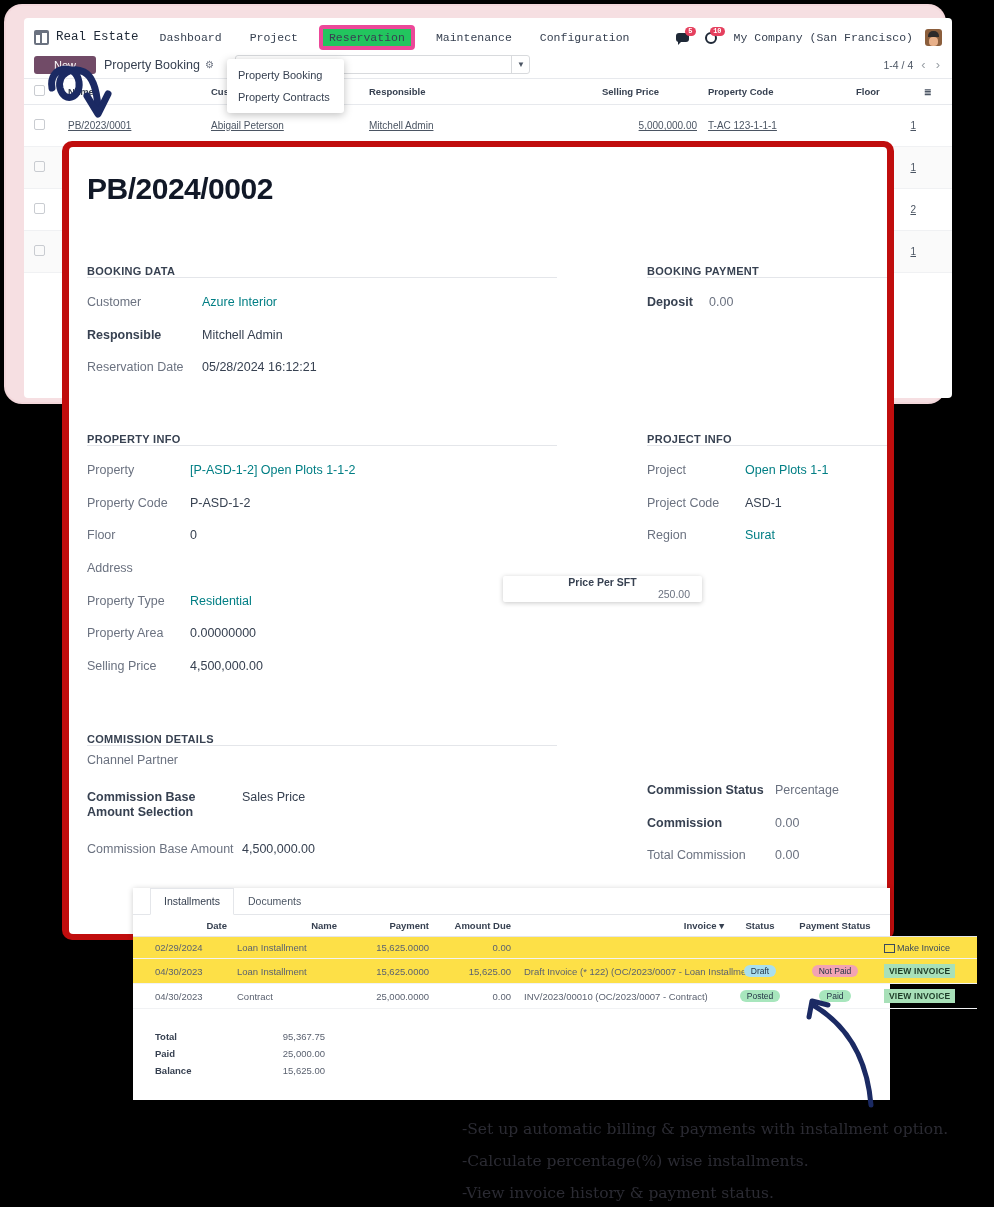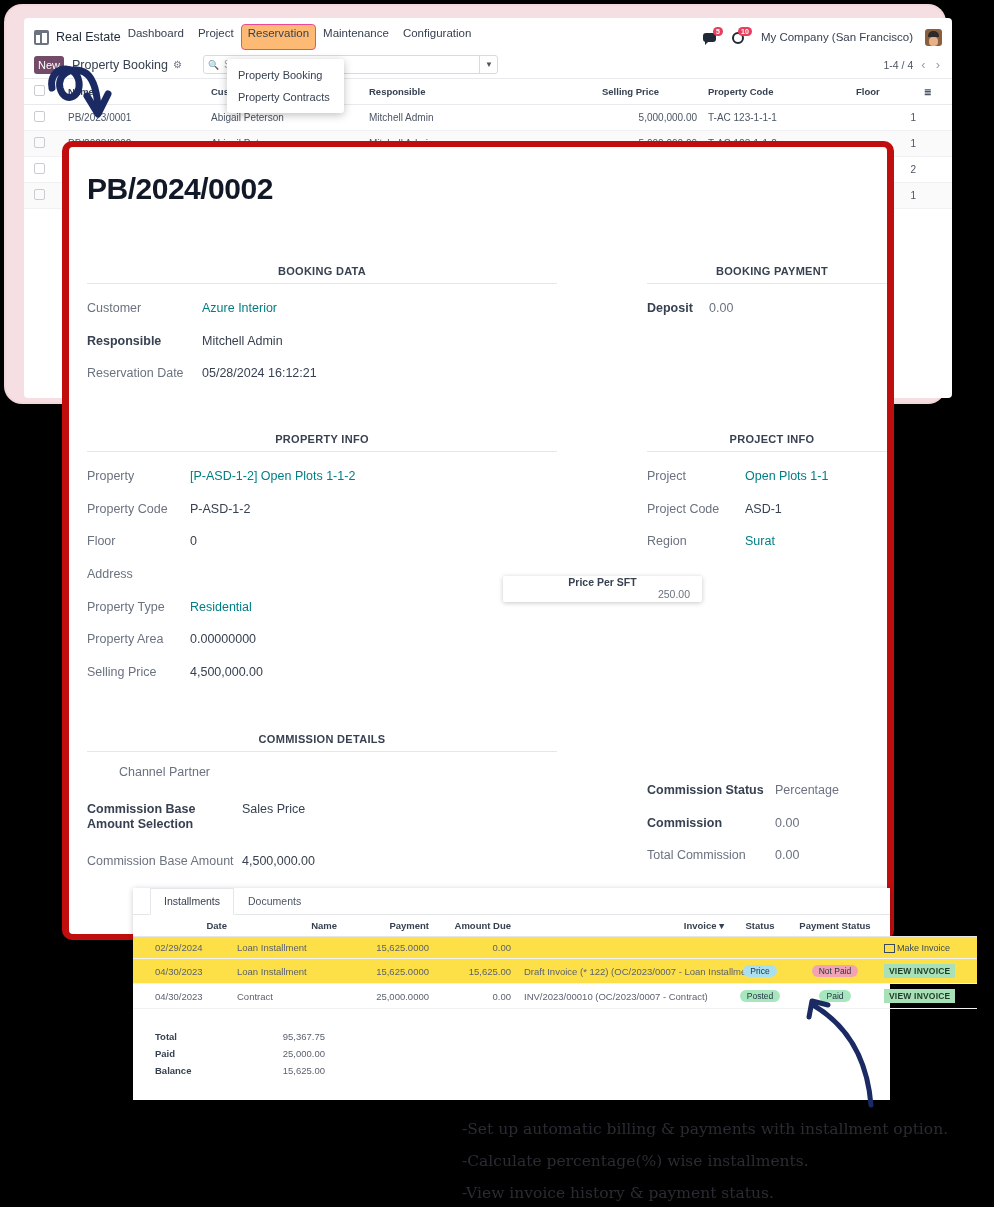--- a/index.html
+++ b/index.html
@@ -14,79 +14,79 @@
     position:absolute;left:6px;top:6px;width:938px;height:396px;
     background:#f6dfe2;border-radius:16px;
     box-shadow:0 0 0 2px #f3d7db;
   }
   #list-card{
     position:absolute;left:18px;top:12px;width:928px;height:380px;
     background:#ffffff;border-radius:4px;overflow:hidden;
   }
 
   
-  .o-navbar{height:26px;display:flex;padding:6px 10px 0 10px;font-size:11.5px;color:#374151;}
+  .o-navbar{height:26px;display:flex;align-items:center;gap:14px;padding:6px 10px 0 10px;font-size:11.5px;color:#374151;font-family:Liberation Mono, monospace;}
   .o-brand{display:flex;align-items:center;gap:7px;font-size:12.5px;color:#1f2937;}
   .o-brand-ico{width:15px;height:15px;background:#6b7280;border-radius:2px;position:relative;display:inline-block;}
   .o-brand-ico:before{content:"";position:absolute;left:2px;top:5px;width:4px;height:8px;background:#fff;}
   .o-brand-ico:after{content:"";position:absolute;left:8px;top:3px;width:5px;height:10px;background:#fff;}
   .o-menu{padding:3px 7px;border-radius:4px;cursor:default;white-space:nowrap;}
-  .o-menu.active{background:#fdba74;border:1px solid #ec4899;padding:2px 6px;}
+  .o-menu.active{background:#22c55e;border:4px solid #ec4899;padding:2px 6px;}
   .o-right{margin-left:auto;display:flex;align-items:center;gap:12px;font-size:11.5px;color:#374151;}
   .badge-ico{position:relative;display:inline-block;width:17px;height:15px;}
   .bub{position:absolute;left:0;top:3px;width:13px;height:9px;background:#1f2937;border-radius:3px;}
   .bub:after{content:"";position:absolute;left:2px;top:8px;border-left:4px solid #1f2937;border-bottom:4px solid transparent;}
   .clk{position:absolute;left:0;top:2px;width:12px;height:12px;border:2px solid #1f2937;border-radius:50%;box-sizing:border-box;}
   .cnt{position:absolute;right:-3px;top:-3px;background:#e5405e;color:#fff;border-radius:8px;font-size:7px;line-height:9px;padding:0 3px;font-weight:bold;}
   .avatar{width:17px;height:17px;border-radius:3px;background:#8b5e3c;position:relative;overflow:hidden;}
   .avatar:before{content:"";position:absolute;left:3px;top:2px;width:11px;height:6px;background:#2d2a2a;border-radius:5px 5px 0 0;}
   .avatar:after{content:"";position:absolute;left:4px;top:8px;width:9px;height:9px;background:#e8b089;border-radius:4px;}
 
   
   .o-cp{display:flex;align-items:center;gap:8px;padding:5px 10px 4px 10px;}
-  .btn-new{background:#714b67;color:#fff;font-size:11px;padding:3px 4px;border-radius:3px;}
+  .btn-new{background:#714b67;color:#fff;font-size:11px;padding:3px 20px;border-radius:3px;}
   .cp-title{font-size:12.5px;color:#374151;display:flex;align-items:center;gap:5px;}
   .gear{font-size:10px;color:#6b7280;}
   .searchbox{width:285px;height:17px;border:1px solid #d8dadd;border-radius:3px;display:flex;align-items:center;
     padding:0 4px;font-size:10px;color:#9aa0a6;gap:5px;margin-left:13px;background:#fff;}
   .searchbox .mag{font-size:9px;color:#4b5563;}
   .srch-caret{margin-left:auto;border-left:1px solid #d8dadd;height:100%;display:flex;align-items:center;padding-left:5px;color:#4b5563;font-size:8px;}
   .pager{margin-left:auto;display:flex;align-items:center;gap:6px;font-size:10.5px;color:#4b5563;}
   .pg-arrow{color:#9aa0a6;font-size:13px;padding:0 2px;}
 
   
   #res-dropdown{
     position:absolute;left:203px;top:41px;width:117px;background:#fff;
     box-shadow:0 2px 8px rgba(0,0,0,.25);border-radius:3px;padding:5px 0;z-index:30;
   }
   #res-dropdown div{font-size:11px;color:#374151;padding:5px 11px;}
 
   
   table.o-list{width:100%;border-collapse:collapse;font-size:10px;color:#4b5563;}
   table.o-list th{font-weight:bold;color:#374151;font-size:9.5px;text-align:left;padding:6px 4px;border-top:1px solid #e7e9ed;border-bottom:1px solid #e7e9ed;background:#fff;}
-  table.o-list td{padding:6px 4px;border-bottom:1px solid #f0f1f3;}
+  table.o-list td{padding:14px 4px;border-bottom:1px solid #f0f1f3;text-decoration:underline;}
   table.o-list tr:nth-child(even) td{background:#fafafa;}
   .cbx{width:9px;height:9px;border:1px solid #c9ccd1;border-radius:2px;display:inline-block;}
   .ta-r{text-align:right;}
   .col-adj{font-size:9px;color:#4b5563;}
 
   
   #detail-frame{
     position:absolute;left:62px;top:141px;width:832px;height:799px;
     background:#c00d0d;border-radius:10px;
   }
   #detail-card{
     position:absolute;left:7px;top:6px;width:818px;height:787px;
     background:#fff;border-radius:4px;overflow:hidden;
   }
   #doc-title{position:absolute;left:18px;top:25px;font-size:30px;font-weight:bold;color:#111827;letter-spacing:-.5px;}
 
   .sect{position:absolute;}
   .sect h3{margin:0;font-size:11px;letter-spacing:.3px;font-weight:bold;color:#374151;
-    border-bottom:1px solid #e4e6ea;padding-bottom:6px;text-align:center;}
+    border-bottom:1px solid #e4e6ea;}
   .frow{display:flex;align-items:flex-start;margin-top:17px;font-size:12.5px;line-height:1.25;}
   .flabel{color:#6b7280;flex:0 0 auto;}
   .flabel.b{color:#374151;font-weight:bold;}
   .fval{color:#374151;}
   .fval.lnk{color:#017e84;}
   .fval.mut{color:#6b7280;}
 
   
   #pps{
     position:absolute;left:503px;top:576px;width:199px;height:26px;background:#fff;
@@ -312,21 +312,21 @@
         <span class="fval">ASD-1</span>
       </div>
       <div class="frow">
         <span class="flabel" style="width:98px;">Region</span>
         <span class="fval lnk">Surat</span>
       </div>
     </div>
 
     <div class="sect" style="left:18px;top:586px;width:470px;">
       <h3>COMMISSION DETAILS</h3>
-      <div class="frow" style="margin-top:13px;text-align:center;">
+      <div class="frow" style="margin-top:7px;">
         <span class="flabel" style="width:155px;">Channel Partner</span>
         <span class="fval"></span>
       </div>
       <div class="frow" style="margin-top:21px;">
         <span class="flabel b" style="width:155px;">Commission Base Amount Selection</span>
         <span class="fval">Sales Price</span>
       </div>
       <div class="frow" style="margin-top:21px;">
         <span class="flabel" style="width:155px;">Commission Base Amount</span>
         <span class="fval">4,500,000.00</span>
@@ -390,21 +390,21 @@
         <td>
           <span class="mkinv"><span class="gl"></span><span>Make Invoice</span></span>
         </td>
       </tr>
       <tr class="alt">
         <td style="padding-left:22px;">04/30/2023</td>
         <td>Loan Installment</td>
         <td style="text-align:right;">15,625.0000</td>
         <td style="text-align:right;">15,625.00</td>
         <td style="padding-left:8px;white-space:nowrap;">Draft Invoice (* 122) (OC/2023/0007 - Loan Installment)</td>
-        <td style="text-align:center;"><span class="pill draft">Price</span></td>
+        <td style="text-align:center;"><span class="pill draft">Draft</span></td>
         <td style="text-align:center;"><span class="pill notpaid">Not Paid</span></td>
         <td><span class="viewinv">VIEW INVOICE</span></td>
       </tr>
       <tr>
         <td style="padding-left:22px;">04/30/2023</td>
         <td>Contract</td>
         <td style="text-align:right;">25,000.0000</td>
         <td style="text-align:right;">0.00</td>
         <td style="padding-left:8px;white-space:nowrap;">INV/2023/00010 (OC/2023/0007 - Contract)</td>
         <td style="text-align:center;"><span class="pill posted">Posted</span></td>

